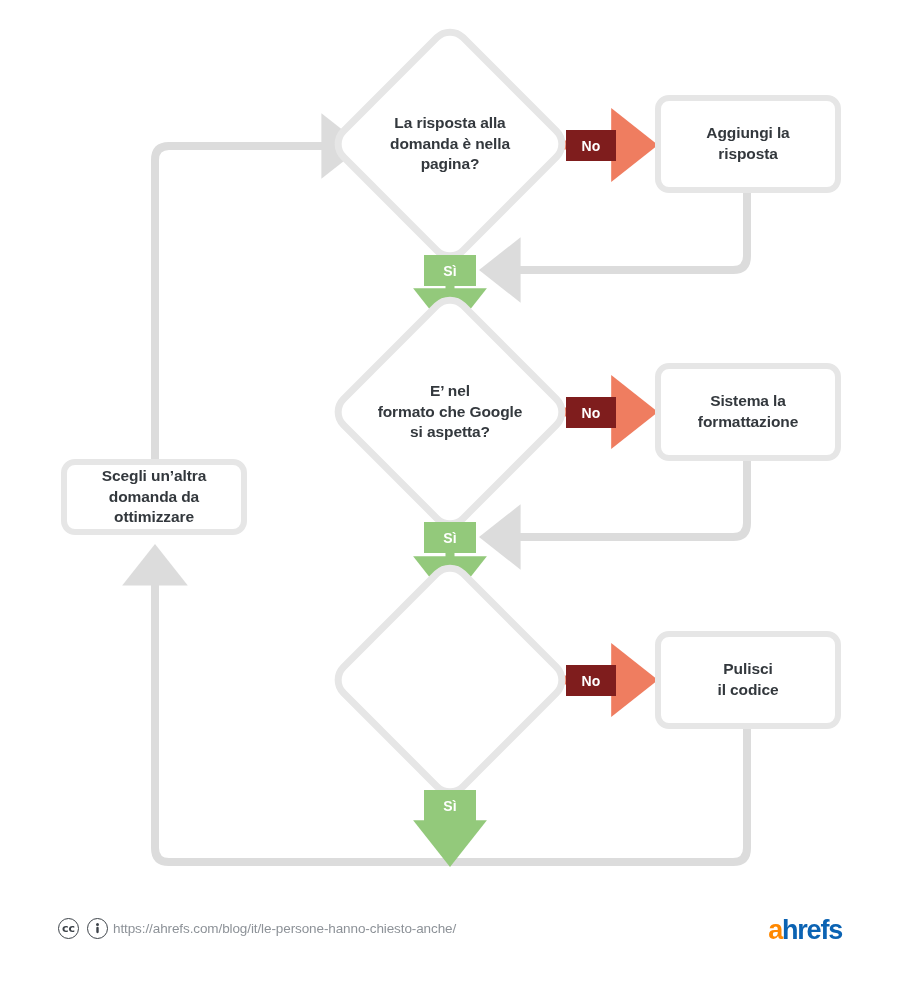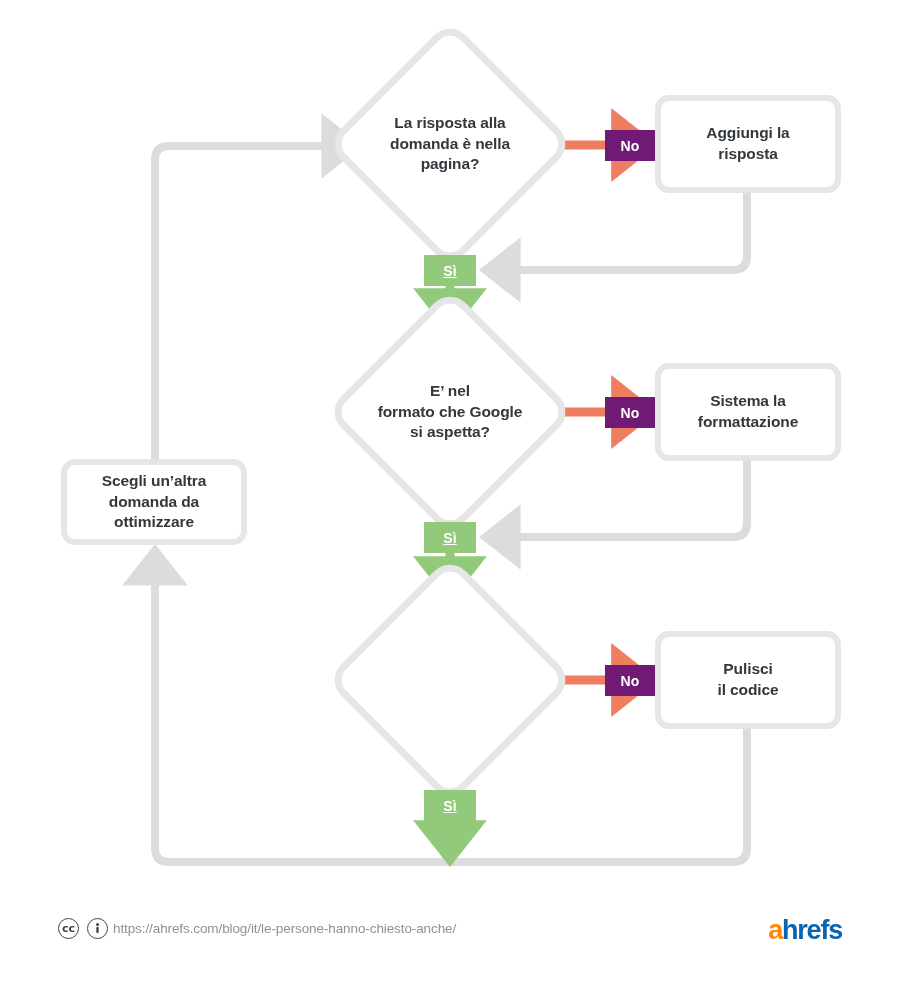--- a/index.html
+++ b/index.html
@@ -75,22 +75,22 @@
     position: absolute;
     display: flex;
     align-items: center;
     justify-content: center;
     font-size: 14px;
     font-weight: bold;
     color: #ffffff;
     letter-spacing: 0.1px;
     box-sizing: border-box;
   }
-  .badge-no { background: #701a75; margin-left: 39px; }
-  .badge-yes { background: #93c97b; text-decoration: underline; }
+  .badge-no { background: #7f1d1d; }
+  .badge-yes { background: #93c97b; }
   .cc-marks {
     position: absolute;
     left: 58px;
     top: 918px;
     display: flex;
     gap: 8px;
     align-items: center;
   }
   .cc-circle {
     width: 21px;
@@ -204,21 +204,21 @@
 
   <div class="pbox" style="left:655px; top:631px; width:186px; height:98px;">
     <span class="pbox-label">Pulisci
 il codice</span>
   </div>
 
   <div class="badge badge-no" style="left:566px; top:665px; width:50px; height:31px;">No</div>
 
   <div class="badge badge-yes" style="left:424px; top:790px; width:52px; height:31px;">Sì</div>
 
-  <div class="pbox" style="left:61px; top:459px; width:186px; height:86px;">
+  <div class="pbox" style="left:61px; top:459px; width:186px; height:76px;">
     <span class="pbox-label">Scegli un’altra
 domanda da
 ottimizzare</span>
   </div>
 
   <div class="cc-marks">
     <span class="cc-circle">cc</span>
     <span class="cc-circle cc-by">
       <svg width="13" height="13" viewBox="0 0 13 13">
         <circle cx="6.5" cy="2.6" r="1.5" fill="#3d4349"></circle>

